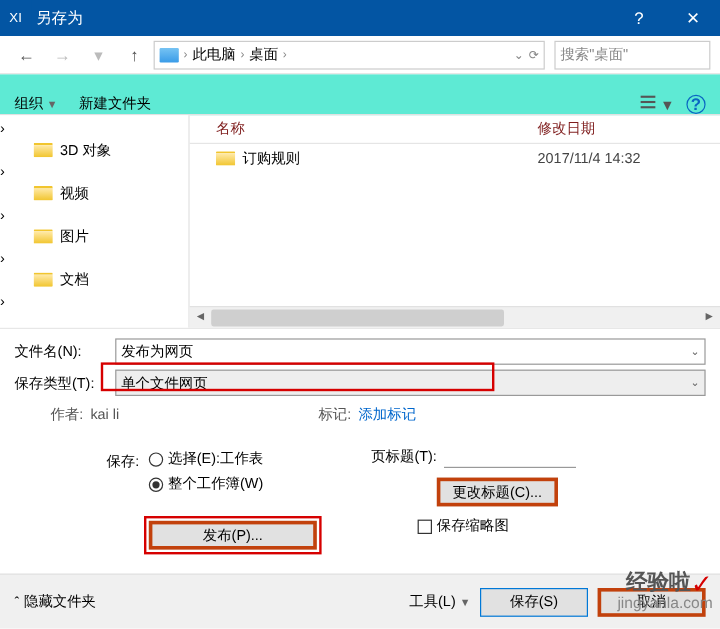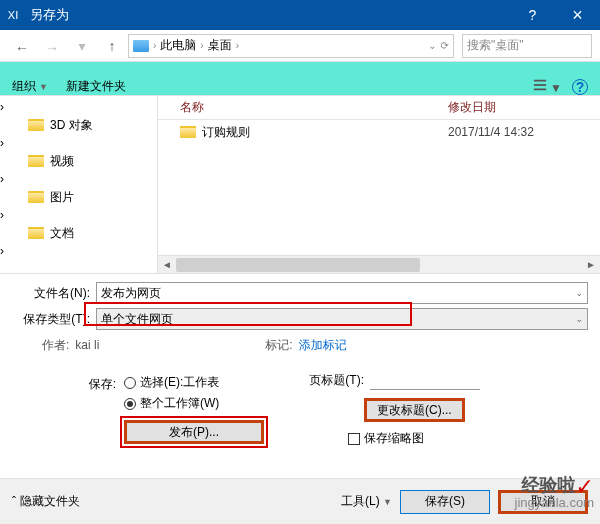--- a/index.html
+++ b/index.html
@@ -33,21 +33,21 @@
 .rows { flex: 1; }
 .row1 { display: flex; align-items: center; height: 24px; }
 .row1 .c1 { width: 290px; padding-left: 22px; display: flex; align-items: center; gap: 6px; }
 .row1 .c2 { width: 130px; color: #444; }
 .hscroll { height: 18px; background: #f0f0f0; border-top: 1px solid #e1e1e1; display: flex; align-items: center; }
 .hscroll .arrow { width: 18px; text-align: center; color: #666; font-size: 10px; }
 .hscroll .track { flex: 1; height: 16px; background: #f0f0f0; position: relative; }
 .hscroll .thumb { position: absolute; left: 0; top: 1px; height: 14px; width: 60%; background: #cfcfcf; border-radius: 2px; }
 .lower { padding: 6px 12px 4px 12px; }
 .field-row { display: flex; align-items: center; height: 26px; gap: 6px; }
-.field-row .lab { width: 78px; text-align: right; font-size: 12px; }
+.field-row .lab { width: 78px; font-size: 12px; }
 .field-row .ctl { flex: 1; height: 22px; border: 1px solid #999; background: #fff; padding: 0 4px; display: flex; align-items: center; }
 .field-row .ctl.drop { justify-content: space-between; }
 .red-box { border: 2px solid #d60000; position: absolute; pointer-events: none; }
 .meta-row { display: flex; align-items: center; height: 26px; gap: 6px; padding-left: 30px; }
 .meta-row .mk { color: #555; font-size: 12px; }
 .meta-row .ml { margin-left: 40px; }
 .blue-link { color: #0066cc; }
 .opt-block { display: flex; padding-left: 30px; margin-top: 6px; gap: 8px; }
 .opt-block .lab2 { width: 44px; text-align: right; padding-top: 2px; }
 .radios { display: flex; flex-direction: column; gap: 4px; }
@@ -188,21 +188,21 @@
   <div class="red-box" style="left:84px;top:28px;width:328px;height:24px"></div>
 
   <div class="meta-row">
     <span class="mk">作者:</span>
     <span class="mk">kai li</span>
     <span class="mk ml" style="margin-left:160px">标记:</span>
     <span class="blue-link">添加标记</span>
   </div>
 
   <div style="display:flex;gap:40px;margin-top:10px">
-    <div class="opt-block" style="flex-direction:column;gap:4px;padding-left:60px">
+    <div class="opt-block" style="flex-direction:column;gap:18px;padding-left:60px">
       <div style="display:flex;gap:8px">
         <div class="lab2">保存:</div>
         <div class="radios">
           <div class="radio">
               <span class="dot"></span>
               <span>选择(E):工作表</span>
             </div>
           <div class="radio">
               <span class="dot on"></span>
               <span>整个工作簿(W)</span>

